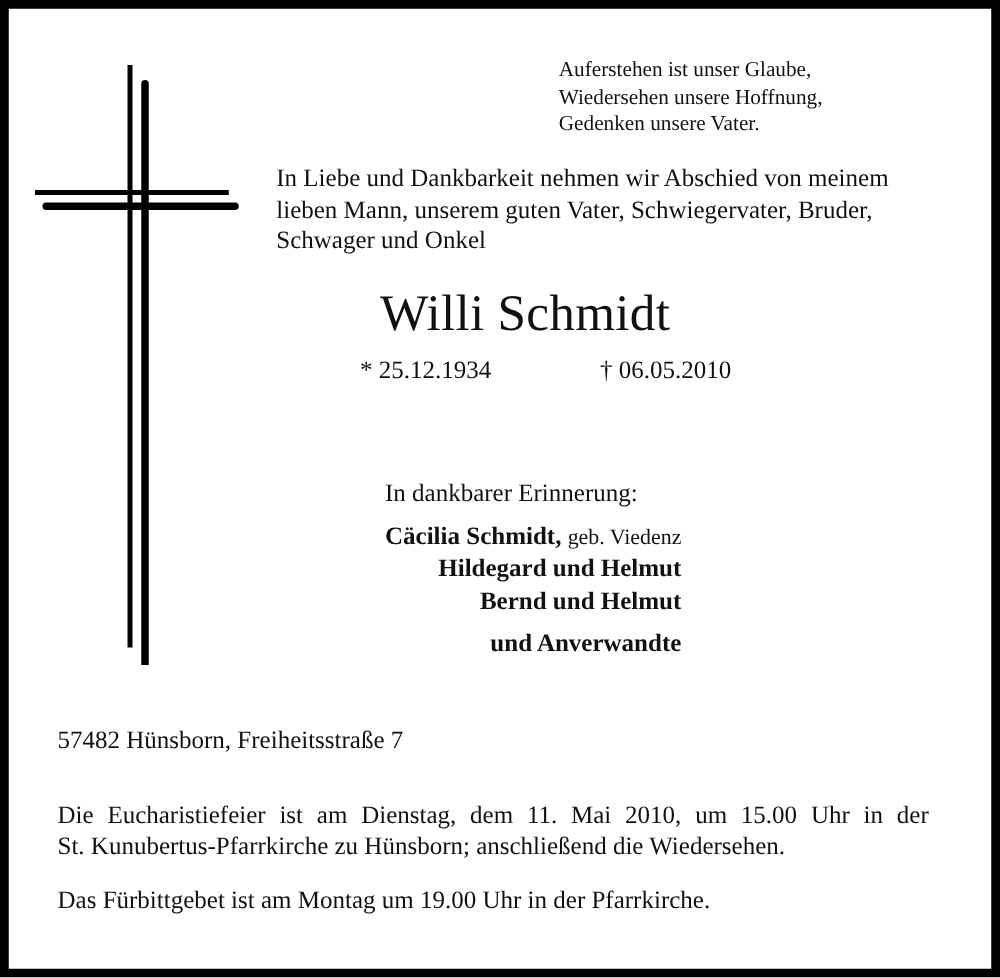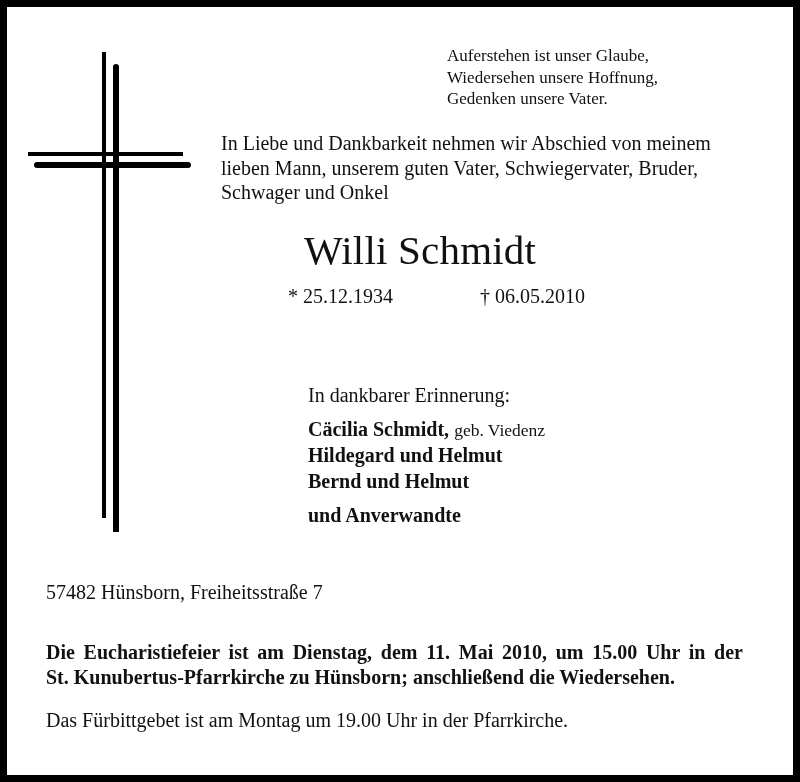--- a/index.html
+++ b/index.html
@@ -63,35 +63,34 @@
   .memory-label {
     left: 308px; top: 383px;
     font-size: 20px; line-height: 24px; text-align: center;
   }
   .mourners {
     left: 308px; top: 416px;
     font-size: 20px;
     line-height: 26px;
     font-weight: bold;
   }
-  .mourners .row { display: block; height: 26px; }
+  .mourners .row { display: block; height: 26px; text-align: right; }
   .mourners .row.gap { margin-top: 8px; }
   .mourners .nee { font-weight: normal; font-size: 17.5px; }
   .address {
     left: 46px; top: 580px;
     font-size: 20px; line-height: 24px; text-align: center;
   }
   .service {
     left: 46px; top: 640px;
     width: 697px;
     font-size: 20px;
     line-height: 24.5px;
     white-space: normal;
     text-align: justify;
-    font-weight: bold;
   }
   .service .l1 { display: block; text-align: justify; text-align-last: justify; }
   .service .l2 { display: block; }
   .prayer {
     left: 46px; top: 708px;
     font-size: 20px; line-height: 24px;
   }
 </style>
 </head>
 <body>

